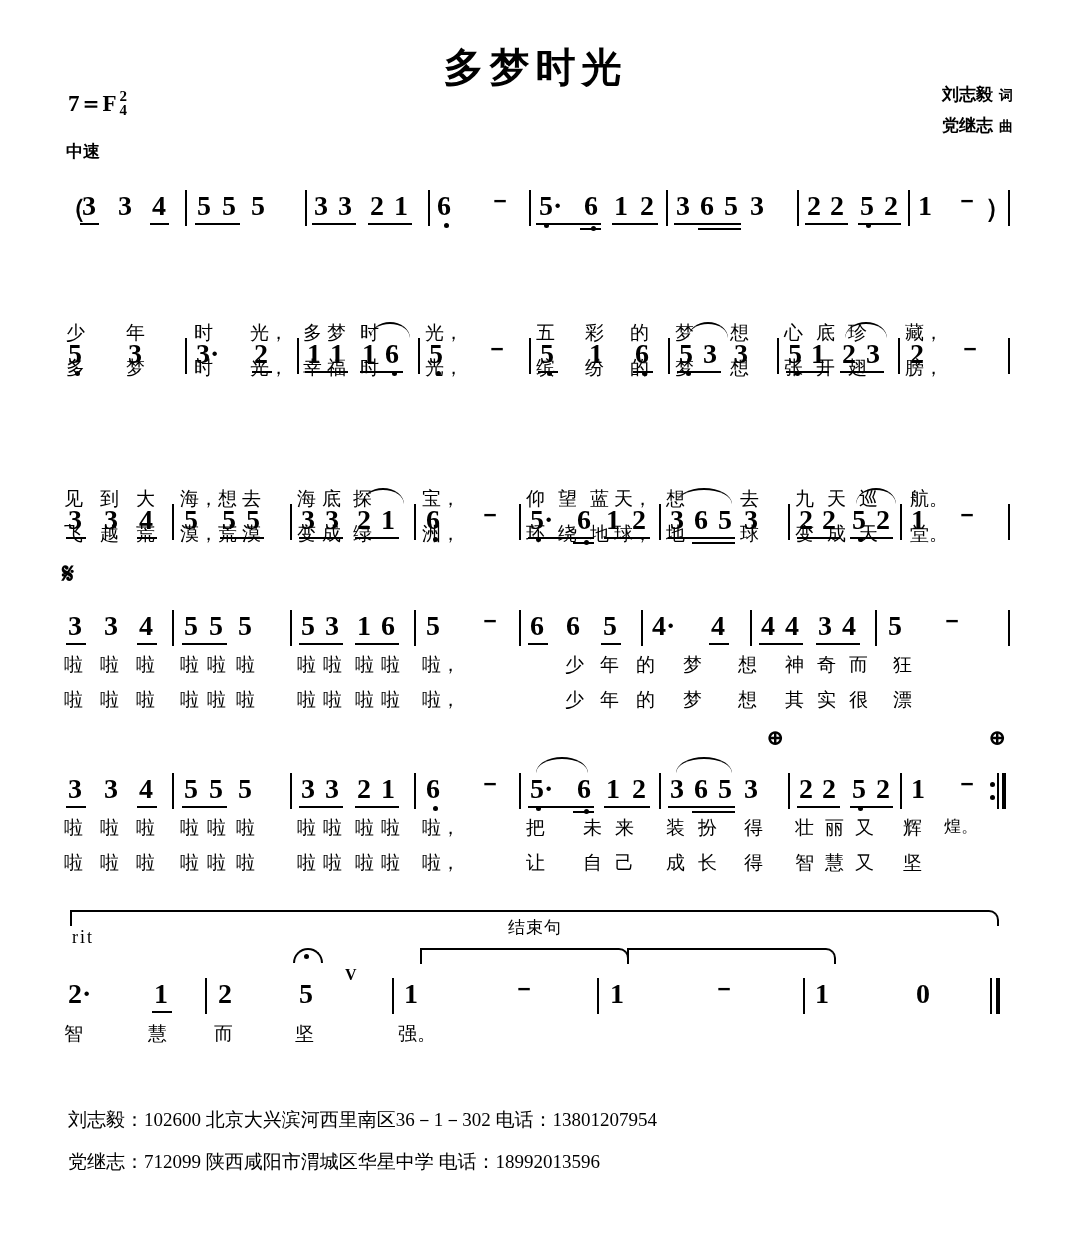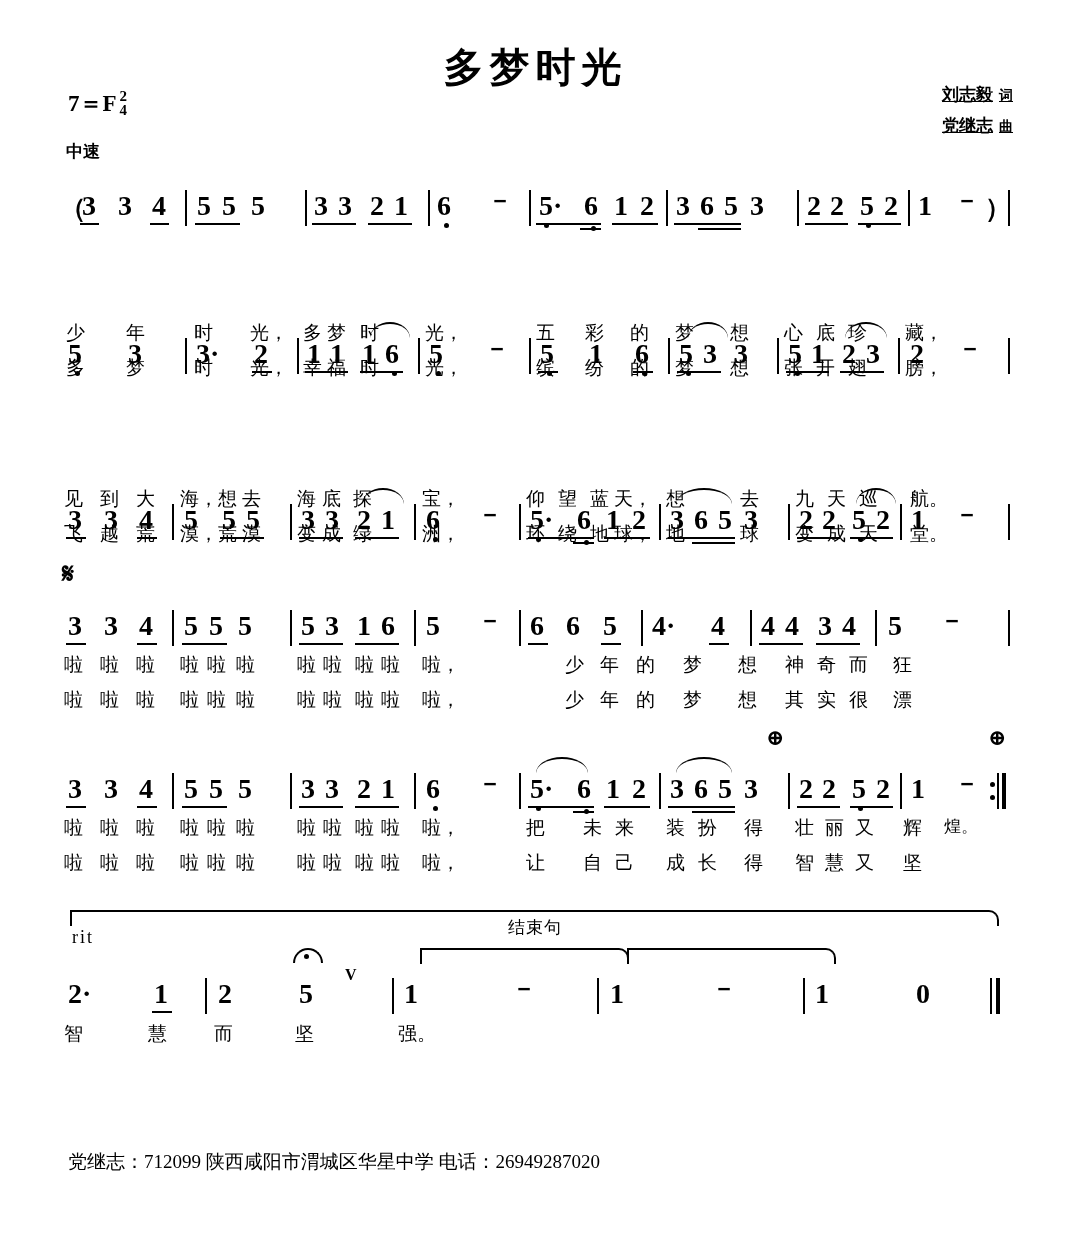--- a/index.html
+++ b/index.html
@@ -27,21 +27,20 @@
     font-family: "Liberation Serif", "DejaVu Serif", serif;
   }
   .credits {
     position: absolute;
     right: 58px;
     top: 80px;
     text-align: left;
     font-size: 17px;
     line-height: 30px;
     font-weight: 700;
-    text-decoration: underline;
   }
   .credits .role { font-size: 14px; margin-left: 6px; font-weight: 700;}
 
   .keybox {
     position: absolute;
     left: 68px;
     top: 88px;
     font-size: 23px;
     font-weight: 700;
     font-family: "Liberation Serif", serif;
@@ -780,14 +779,15 @@
   </div>
 
   <span class="lyric" style="left:64px; top:121px;">智</span>
   <span class="lyric" style="left:148px; top:121px;">慧</span>
   <span class="lyric" style="left:214px; top:121px;">而</span>
   <span class="lyric" style="left:295px; top:121px;">坚</span>
   <span class="lyric" style="left:398px; top:121px;">强。</span>
 </div>
 
 <div class="footer">
-  <div>党继志：712099 陕西咸阳市渭城区华星中学  电话：26949287020</div>
+  <div>刘志毅：102600 北京大兴滨河西里南区36－1－302  电话：13801207954</div>
+  <div>党继志：712099 陕西咸阳市渭城区华星中学  电话：18992013596</div>
 </div>
 
 </body></html>

